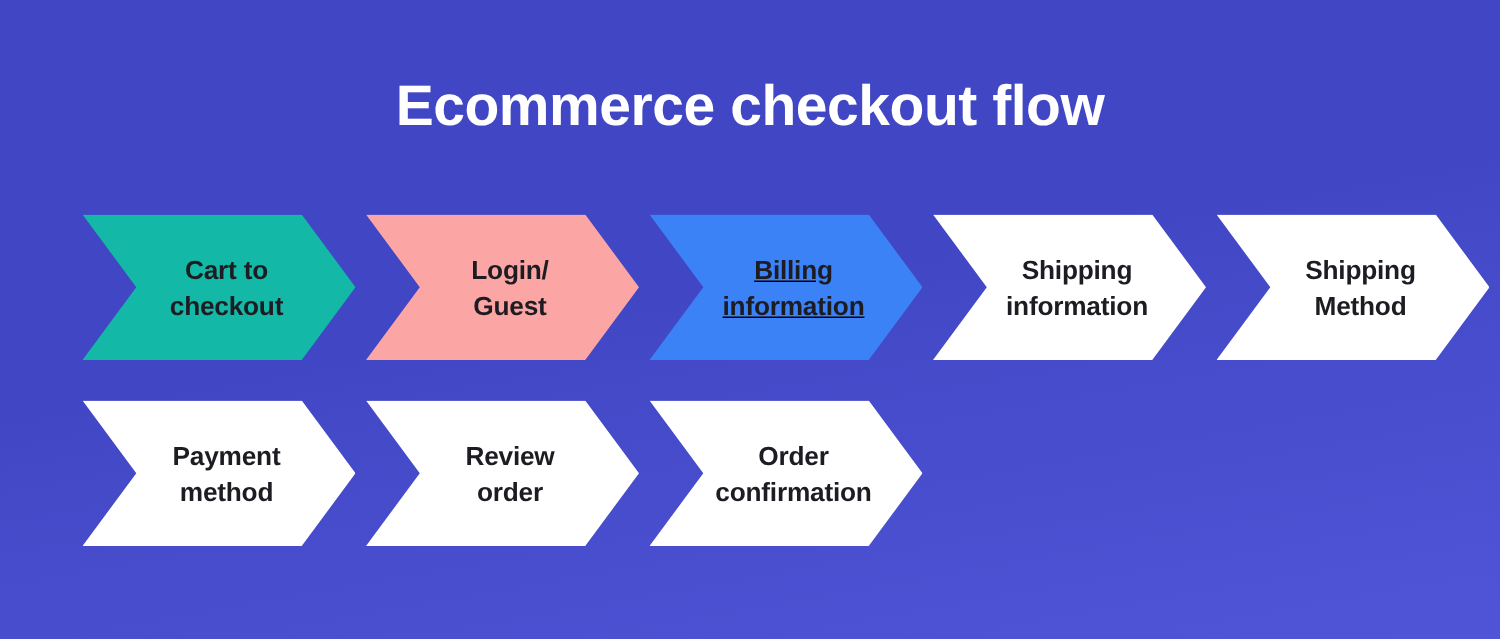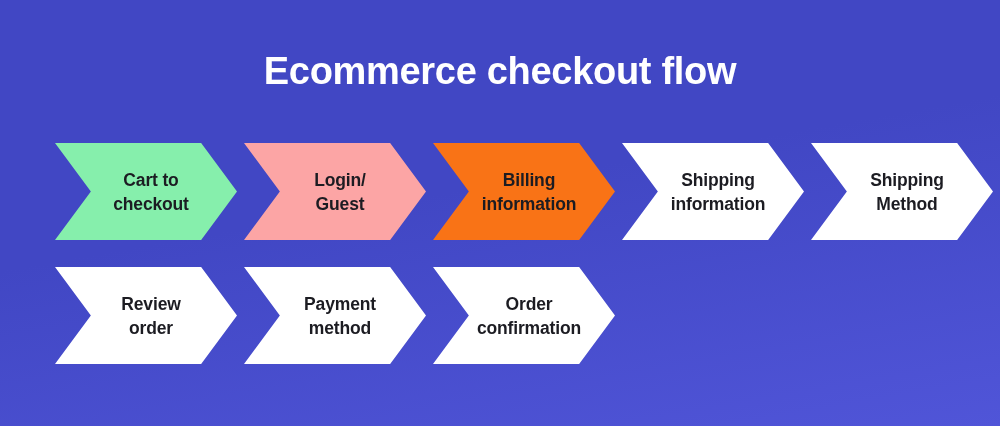--- a/index.html
+++ b/index.html
@@ -89,50 +89,50 @@
   }
 </style>
 </head>
 <body style="background: linear-gradient(170deg, rgb(65, 71, 196) 0%, rgb(65, 71, 196) 45%, rgb(80, 85, 216) 100%);">
 
 <div id="canvas">
 
   <div class="title">Ecommerce checkout flow</div>
 
   <div class="flow-row row-1">
-    <div class="step" style="background: #86efac;">
+    <div class="step" style="background: #14b8a6;">
       <span class="step-label" style="color: rgb(28, 28, 34);">Cart to
 checkout</span>
     </div>
     <div class="step" style="background: #fca5a5;">
       <span class="step-label" style="color: rgb(28, 28, 34);">Login/
 Guest</span>
     </div>
-    <div class="step" style="background: #f97316;">
+    <div class="step" style="background: #3b82f6; text-decoration: underline;">
       <span class="step-label" style="color: rgb(28, 28, 34);">Billing
 information</span>
     </div>
     <div class="step" style="background: rgb(255, 255, 255);">
       <span class="step-label" style="color: rgb(28, 28, 34);">Shipping
 information</span>
     </div>
     <div class="step" style="background: rgb(255, 255, 255);">
       <span class="step-label" style="color: rgb(28, 28, 34);">Shipping
 Method</span>
     </div>
   </div>
 
   <div class="flow-row row-2">
     <div class="step" style="background: rgb(255, 255, 255);">
+      <span class="step-label" style="color: rgb(28, 28, 34);">Payment
+method</span>
+    </div>
+    <div class="step" style="background: rgb(255, 255, 255);">
       <span class="step-label" style="color: rgb(28, 28, 34);">Review
 order</span>
-    </div>
-    <div class="step" style="background: rgb(255, 255, 255);">
-      <span class="step-label" style="color: rgb(28, 28, 34);">Payment
-method</span>
     </div>
     <div class="step" style="background: rgb(255, 255, 255);">
       <span class="step-label" style="color: rgb(28, 28, 34);">Order
 confirmation</span>
     </div>
   </div>
 
 
 </div>
 

